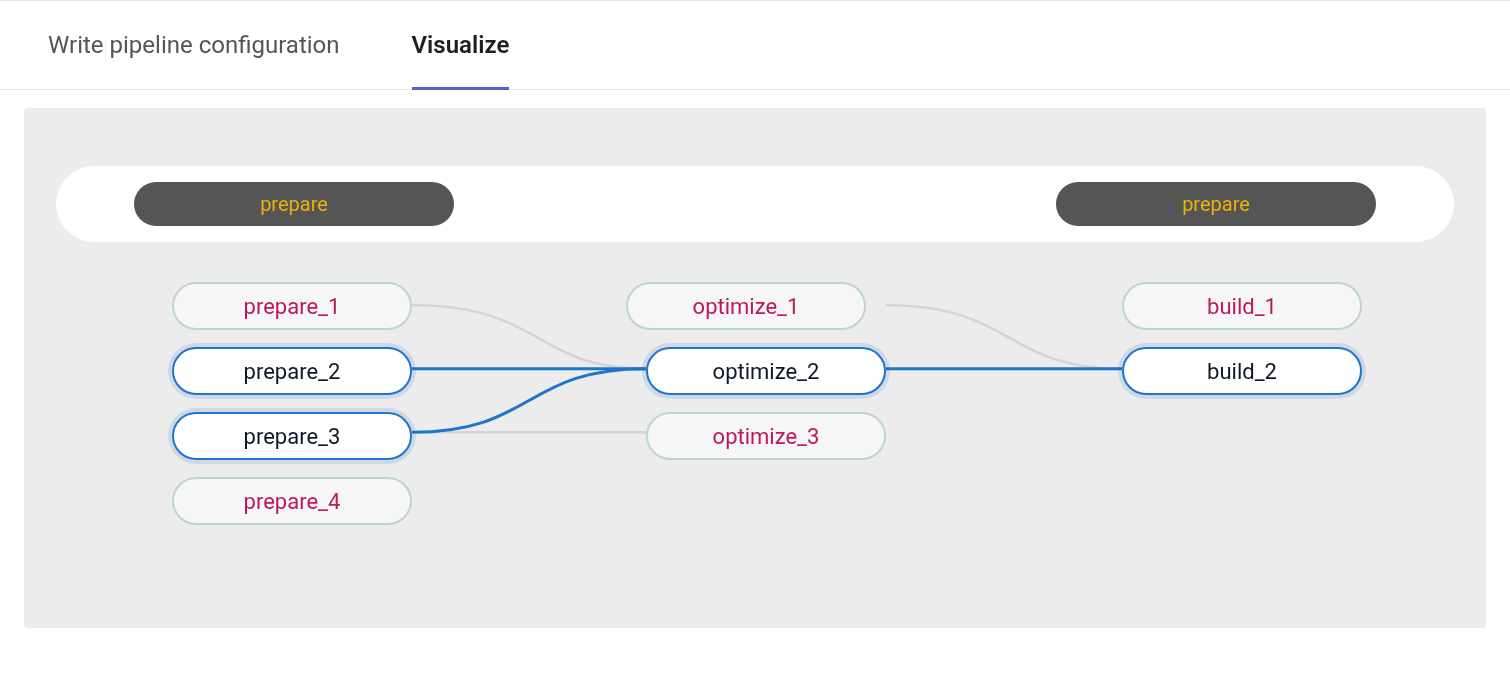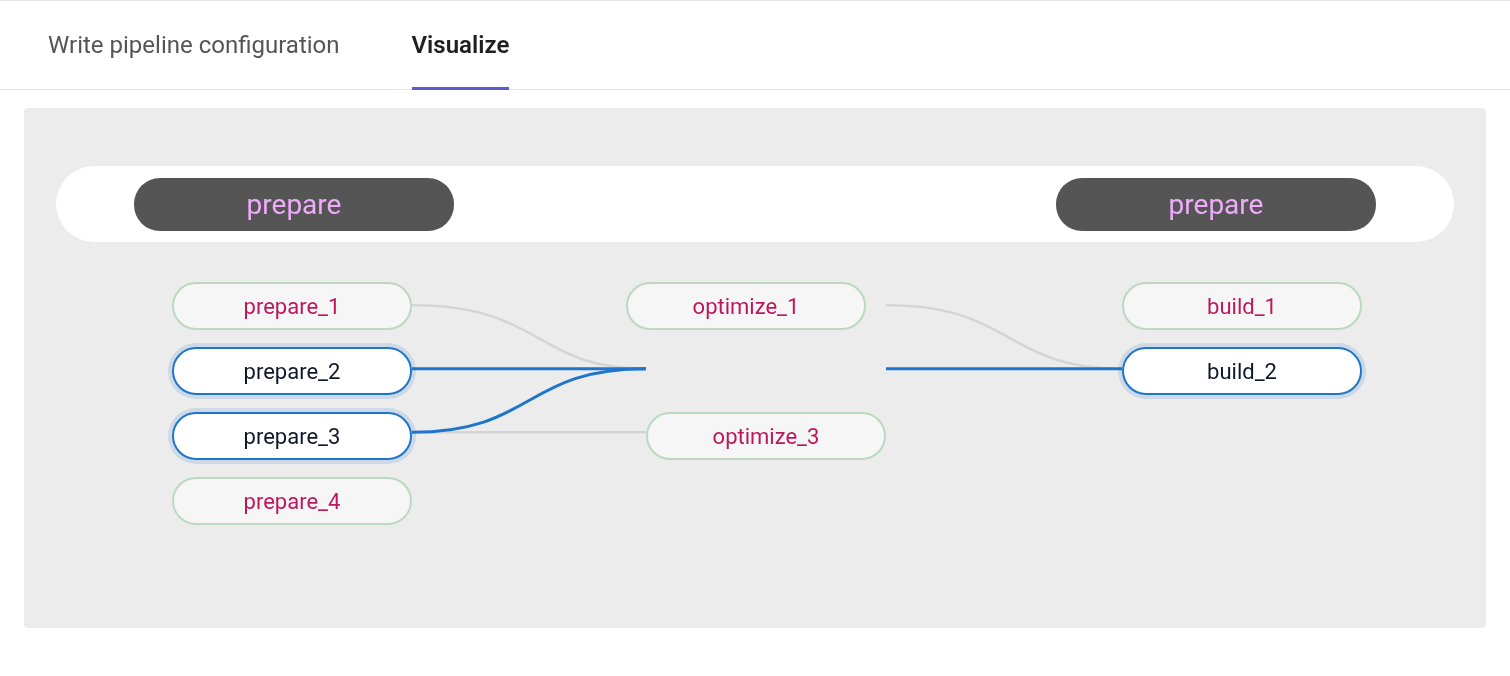--- a/index.html
+++ b/index.html
@@ -61,22 +61,22 @@
       height: 76px;
       background: #ffffff;
       border-radius: 38px;
       display: flex;
       align-items: center;
       justify-content: space-between;
       padding: 0 78px;
     }
     .stage-pill {
       background: #555555;
-      color: #f0abfc;
-      font-size: 28px;
+      color: #eab308;
+      font-size: 20px;
       padding: 10px 0;
       width: 320px;
       text-align: center;
       border-radius: 26px;
     }
     
     .nodes-layer {
       position: absolute;
       top: 158px;
       left: 0;
@@ -141,19 +141,20 @@
         <path d="M 388 170 C 510 170, 500 105, 622 105" stroke="#1f75cb" stroke-width="3" fill="none"></path>
         <path d="M 862 105 L 1098 105" stroke="#1f75cb" stroke-width="3" fill="none"></path>
       </svg>
 
       <div class="job-node muted" style="left:148px; top:16px;">prepare_1</div>
       <div class="job-node active" style="left:148px; top:81px;">prepare_2</div>
       <div class="job-node active" style="left:148px; top:146px;">prepare_3</div>
       <div class="job-node muted" style="left:148px; top:211px;">prepare_4</div>
 
       <div class="job-node muted" style="left:602px; top:16px;text-align:right;">optimize_1</div>
+      <div class="job-node active" style="left:622px; top:81px;">optimize_2</div>
       <div class="job-node muted" style="left:622px; top:146px;">optimize_3</div>
 
       <div class="job-node muted" style="left:1098px; top:16px;">build_1</div>
       <div class="job-node active" style="left:1098px; top:81px;">build_2</div>
     </div>
   </div>
 </div>
 
 </body></html>

